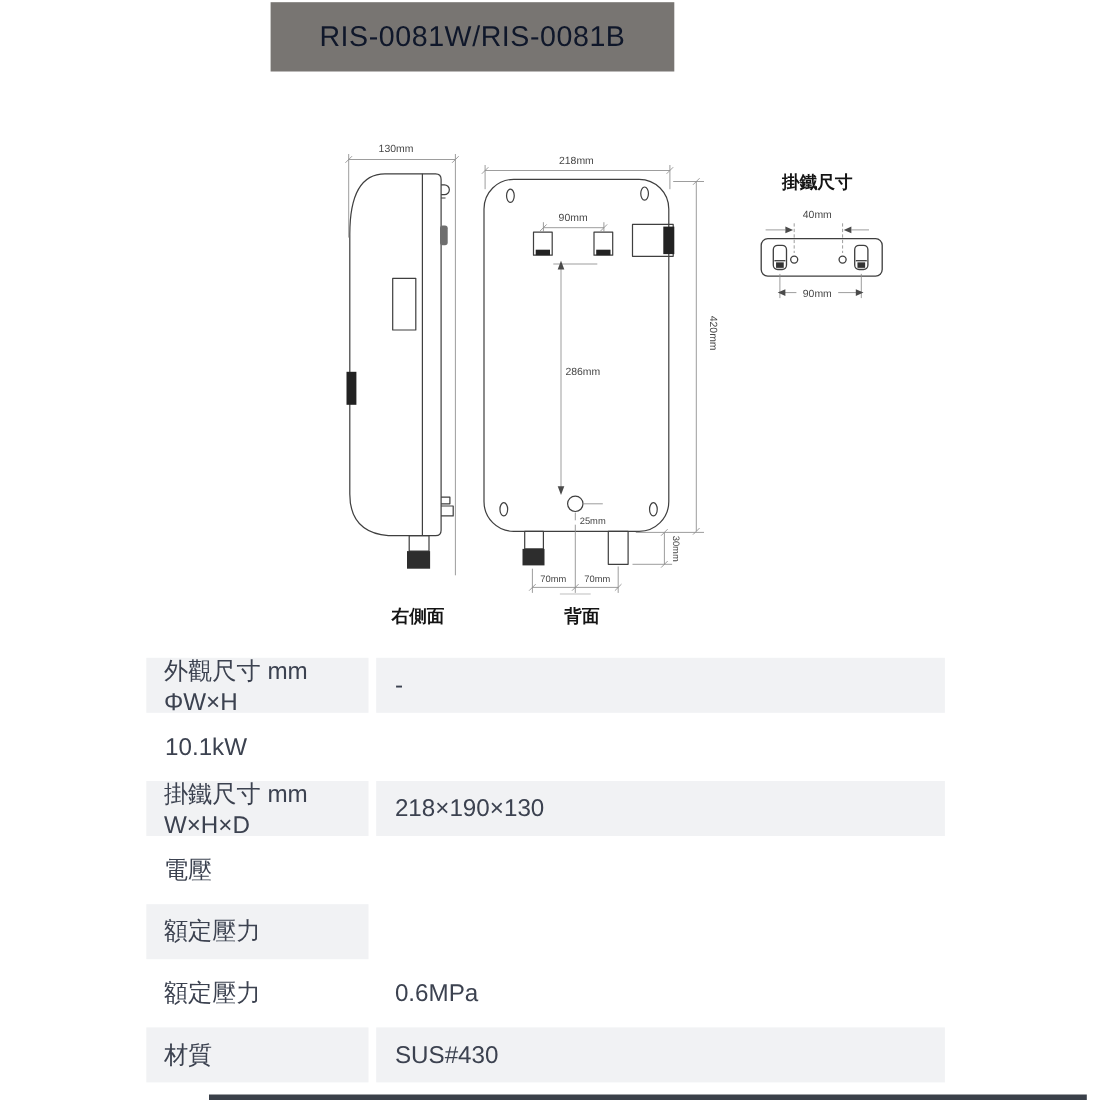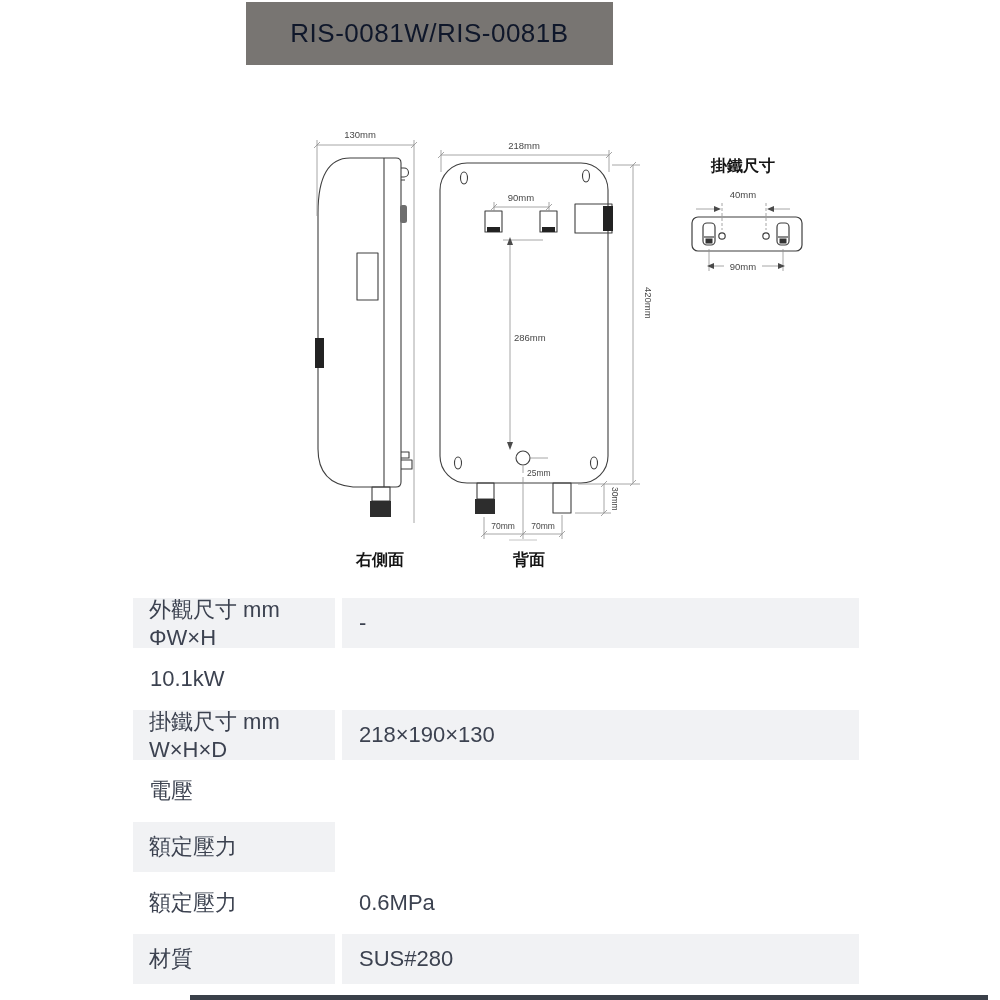--- a/index.html
+++ b/index.html
@@ -197,17 +197,17 @@
   </div>
     <div class="spec-row shaded">
     <div class="cell label-cell">額定壓力</div>
   </div>
     <div class="spec-row">
     <div class="cell label-cell">額定壓力</div>
     <div class="cell value-cell">0.6MPa</div>
   </div>
     <div class="spec-row shaded">
     <div class="cell label-cell">材質</div>
-    <div class="cell value-cell">SUS#280</div>
+    <div class="cell value-cell">SUS#430</div>
   </div>
   </div>
 
 <div class="bottom-bar"></div>
 
 </body></html>

